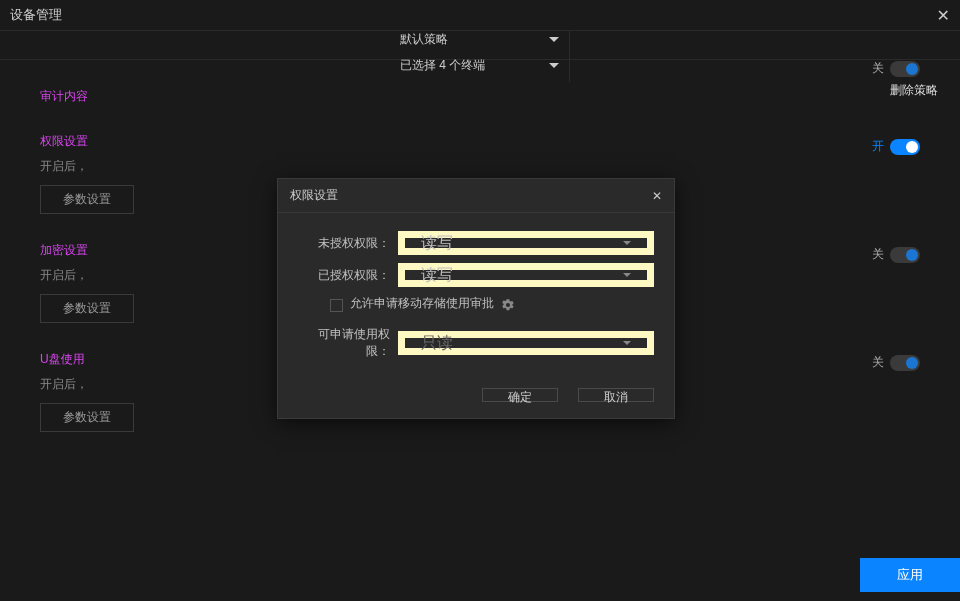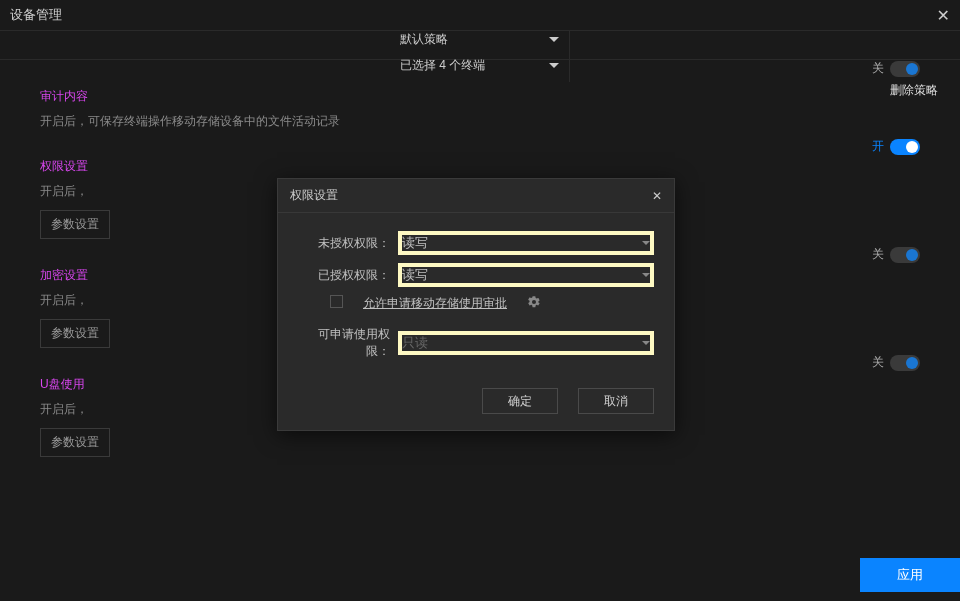--- a/index.html
+++ b/index.html
@@ -18,51 +18,51 @@
   .body { display: flex; height: calc(601px - 30px - 30px - 34px); }
   .sidebar { width: 180px; background: #1a1a1a; }
   .side-item { height: 36px; display: flex; align-items: center; padding: 0 14px; color: #c8c8c8; cursor: pointer; }
   .side-item.active { background: #333333; color: #fff; }
 
   .content { flex: 1; padding: 28px 40px 0 40px; position: relative; }
 
   .section { margin-bottom: 28px; }
   .sec-title { color: #d946ef; margin-bottom: 8px; }
   .sec-desc { color: #8a8a8a; font-size: 12px; margin-bottom: 10px; }
-  .param-btn { display:inline-block; border: 1px solid #3a3a3a; color: #9a9a9a; padding: 5px 10px; font-size: 12px; background: transparent; cursor: pointer; }
+  .param-btn { display:inline-block; border: 1px solid #3a3a3a; color: #9a9a9a; padding: 5px 22px; font-size: 12px; background: transparent; cursor: pointer; }
 
   .toggle-row { position: absolute; right: 40px; display: flex; align-items: center; gap: 6px; }
   .tg-label { color: #aaa; font-size: 12px; }
   .tg-on { color: #0a84ff; }
   .switch { width: 30px; height: 16px; border-radius: 8px; position: relative; display: inline-block; }
   .switch .knob { width: 12px; height: 12px; background: #fff; border-radius: 50%; position: absolute; top: 2px; }
   .switch.off { background: #3a3a3a; }
   .switch.off .knob { right: 2px; background: #1a76d2; }
   .switch.on { background: #0a84ff; }
   .switch.on .knob { right: 2px; background: #fff; }
 
   .footer { position: absolute; bottom: 9px; left: 0; right: 0; height: 34px; display: flex; justify-content: flex-end; }
   .apply-btn { width: 100px; height: 34px; background: #0a84ff; color: #fff; border: none; font-size: 13px; cursor: pointer; }
 
   
   .modal { position: absolute; left: 277px; top: 178px; width: 398px; background: #2a2a2a; border: 1px solid #3a3a3a; box-shadow: 0 4px 20px rgba(0,0,0,.6); }
   .modal-head { height: 34px; display: flex; align-items: center; justify-content: space-between; padding: 0 12px; border-bottom: 1px solid #383838; }
   .modal-body { padding: 18px 20px 8px 20px; }
   .form-row { display: flex; align-items: center; margin-bottom: 8px; }
   .form-label { width: 100px; text-align: right; color: #c0c0c0; padding-right: 8px; font-size: 12px; }
-  .form-select { flex: 1; height: 24px; border: 4px solid #fef9c3; background: #2a2a2a; color: #c0c0c0; display: flex; align-items: center; justify-content: space-between; padding: 0 0; font-size: 13px; }
+  .form-select { flex: 1; height: 24px; border: 7px solid #fef9c3; background: #2a2a2a; color: #c0c0c0; display: flex; align-items: center; justify-content: space-between; padding: 0 16px; font-size: 16px; }
   .form-select.disabled { color: #666; }
   .scar { width: 0; height: 0; border-left: 4px solid transparent; border-right: 4px solid transparent; border-top: 4px solid #888; }
 
-  .check-row { display: flex; align-items: flex-start; margin: 4px 0 14px 32px; gap: 20px; color: #c0c0c0; text-decoration: underline; }
+  .check-row { display: flex; align-items: flex-end; margin: 4px 0 14px 32px; gap: 7px; color: #c0c0c0; }
   .chk { width: 13px; height: 13px; border: 1px solid #555; background: #2a2a2a; }
   .gear { width: 14px; height: 14px; color: #888; display:inline-flex; align-items:center; justify-content:center; }
 
   .modal-foot { display: flex; justify-content: flex-end; gap: 20px; padding: 12px 20px 16px 20px; }
-  .mbtn { width: 76px; height: 26px; background: #2a2a2a; border: 1px solid #4a4a4a; color: #d0d0d0; font-size: 12px; cursor: pointer; }
+  .mbtn { width: 76px; height: 14px; background: #2a2a2a; border: 1px solid #4a4a4a; color: #d0d0d0; font-size: 12px; cursor: pointer; }
 </style>
 </head>
 <body>
 
 <div class="titlebar">
   <span class="title">设备管理</span>
   <span class="close-x">✕</span>
 </div>
 
 <div class="topbar">
@@ -82,21 +82,20 @@
   <div class="content">
 
     <div class="toggle-row" style="top:0px;">
       <span class="tg-label">关</span>
       <span class="switch off">
           <span class="knob"></span>
         </span>
     </div>
     <div class="section">
       <div class="sec-title">审计内容</div>
-      <div class="sec-desc">开启后，可保存终端操作移动存储设备中的文件活动记录</div>
     </div>
 
     <div class="toggle-row" style="top:78px;">
       <span class="tg-label tg-on">开</span>
       <span class="switch on">
           <span class="knob"></span>
         </span>
     </div>
     <div class="section">
       <div class="sec-title">权限设置</div>

